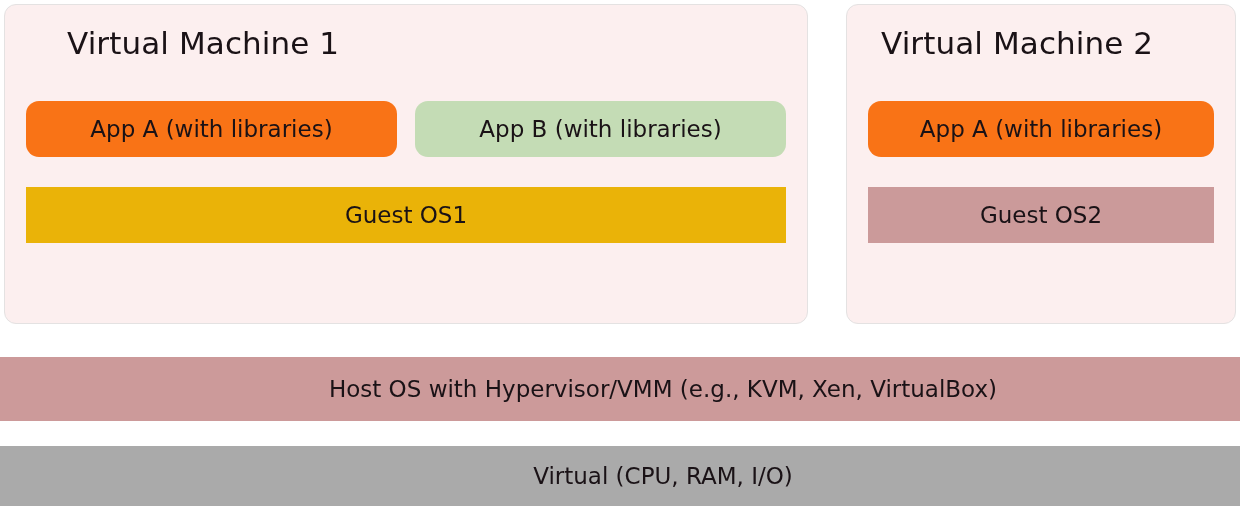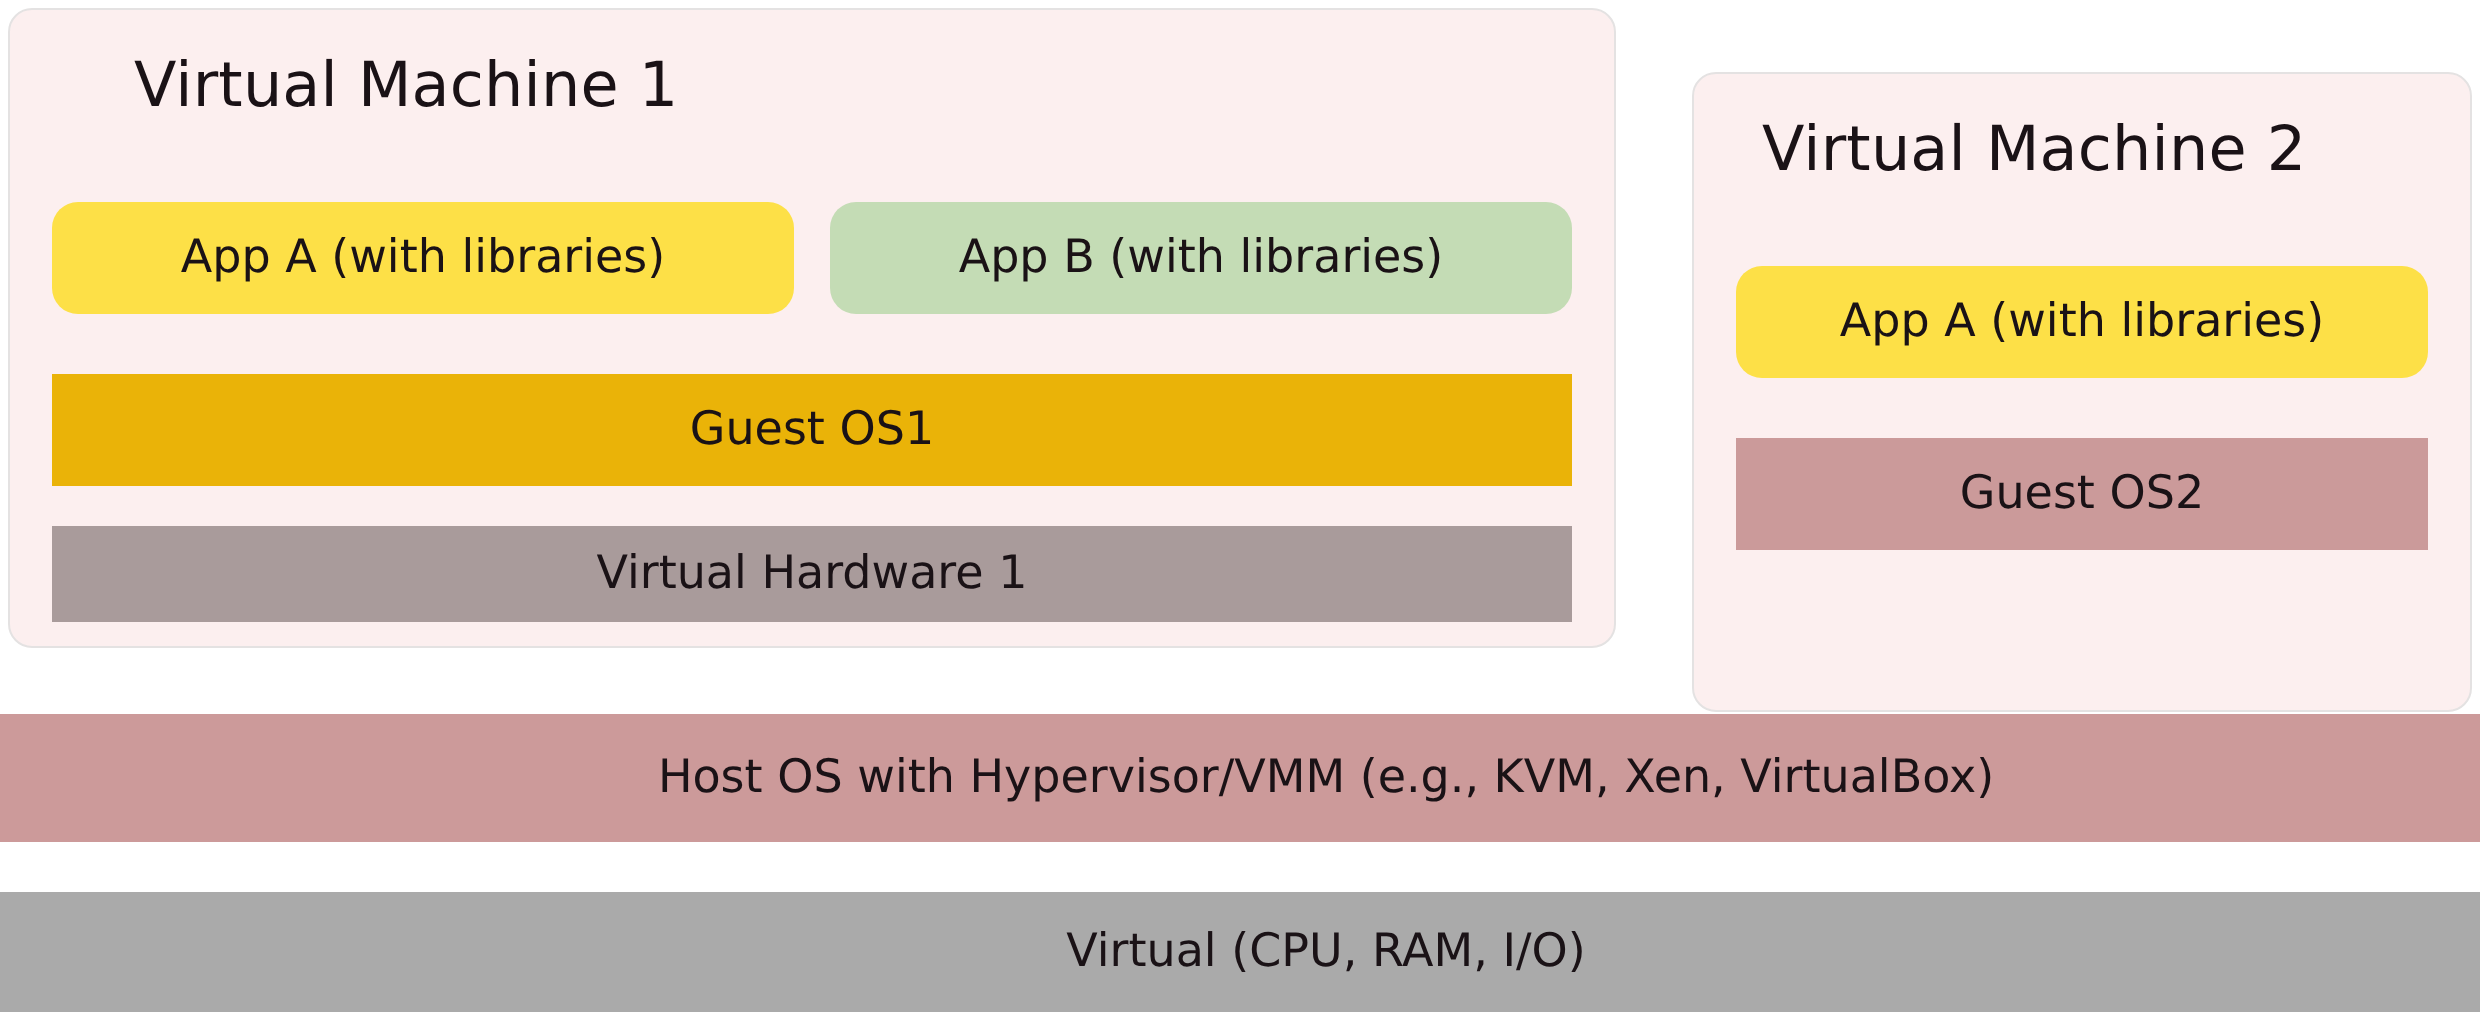--- a/index.html
+++ b/index.html
@@ -33,21 +33,21 @@
   .vm-box {
     position: absolute;
     top: 4px;
     height: 320px;
     background: #fcefef;
     border: 1px solid #e4e2e2;
     border-radius: 12px;
     box-sizing: border-box;
   }
   .vm-box.vm1 { left: 4px;   width: 804px; }
-  .vm-box.vm2 { left: 846px; width: 390px; margin-top: 32px; }
+  .vm-box.vm2 { left: 846px; width: 390px; }
 
   .vm-title {
     position: absolute;
     top: 16px;
     font-size: 31px;
     line-height: 44px;
     letter-spacing: 0.1px;
     color: #1a1216;
     white-space: nowrap;
   }
@@ -67,21 +67,21 @@
   .app-pill {
     flex: 1 1 0;
     border-radius: 13px;
     display: flex;
     align-items: center;
     justify-content: center;
     font-size: 23px;
     color: #1a1216;
     white-space: nowrap;
   }
-  .app-a { background: #fde047; }
+  .app-a { background: #f97316; }
   .app-b { background: #c4dcb5; }
 
   
   .layer-bar {
     position: absolute;
     left: 21px;
     right: 21px;
     display: flex;
     align-items: center;
     justify-content: center;
@@ -131,21 +131,20 @@
     <div class="vm-box vm1">
       <div class="vm-title">Virtual Machine 1</div>
 
       <div class="app-row">
         <div class="app-pill app-a">App A (with libraries)</div>
         <div class="app-pill app-b">App B (with libraries)</div>
       </div>
 
       <div class="layer-bar guest-bar guest-os1">Guest OS1</div>
 
-      <div class="layer-bar vhw-bar vhw1">Virtual Hardware 1</div>
     </div>
 
     <div class="vm-box vm2">
       <div class="vm-title">Virtual Machine 2</div>
 
       <div class="app-row">
         <div class="app-pill app-a">App A (with libraries)</div>
       </div>
 
       <div class="layer-bar guest-bar guest-os2">Guest OS2</div>

